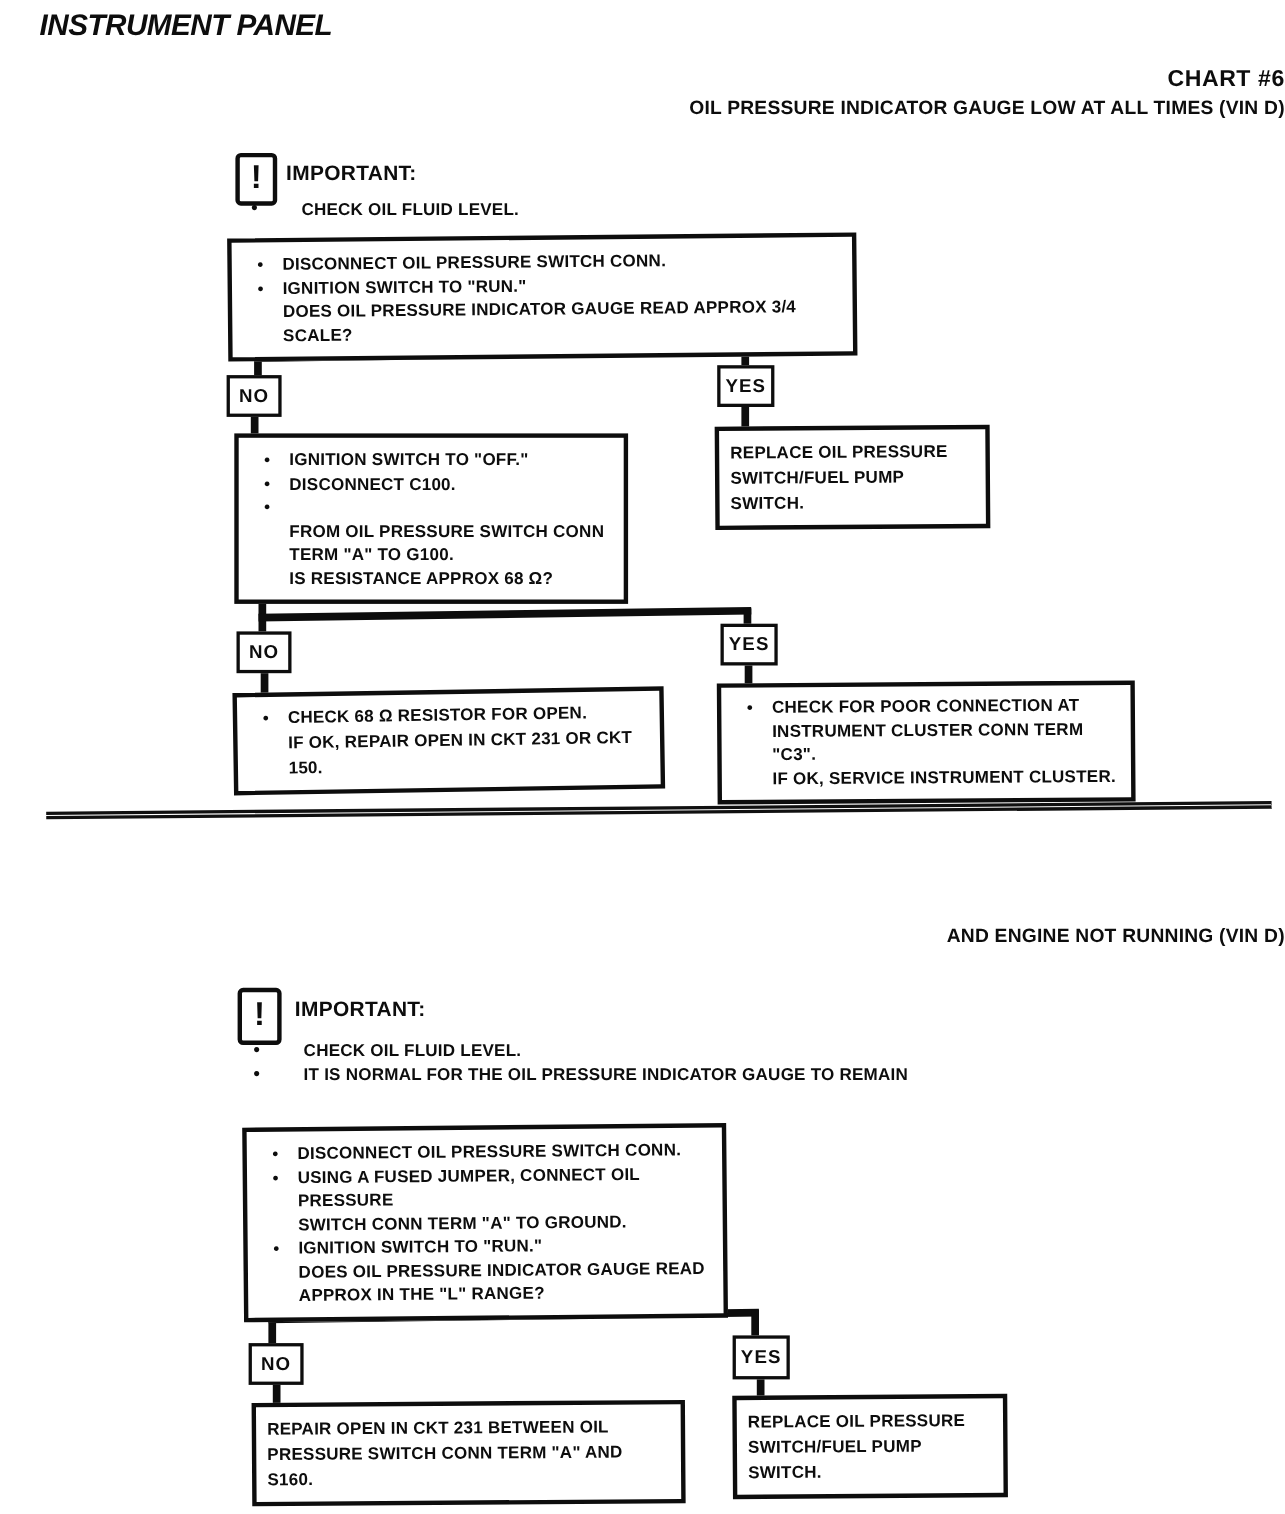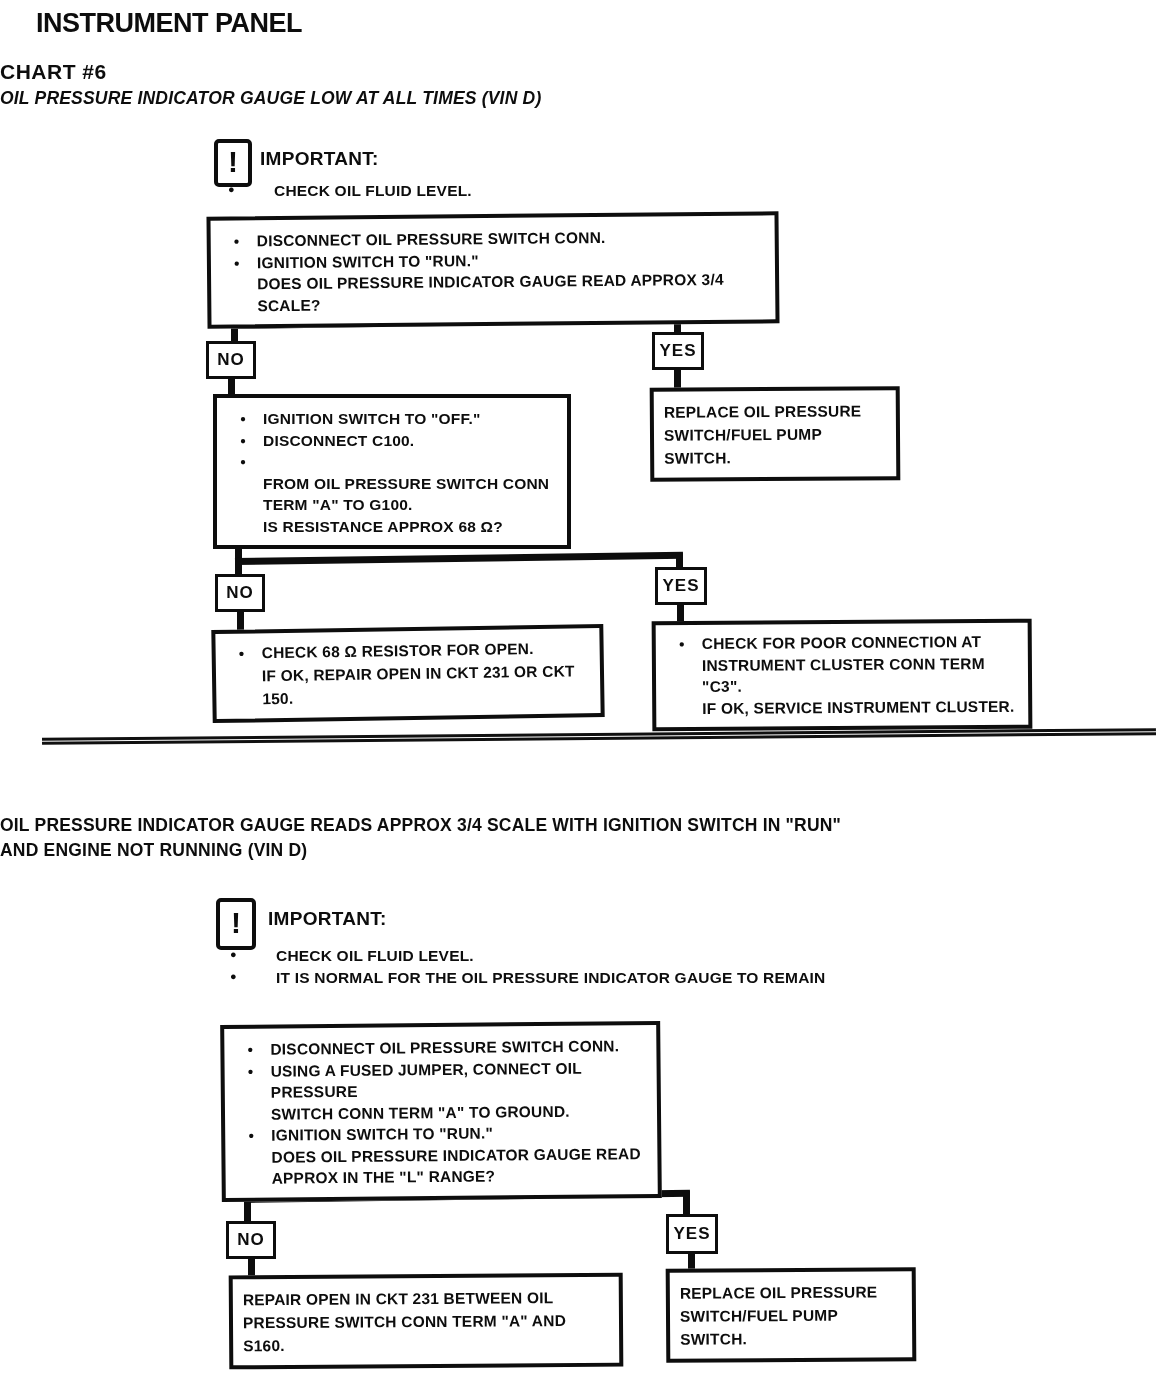--- a/index.html
+++ b/index.html
@@ -3,22 +3,22 @@
 <meta charset="utf-8">
 <style>
   html,body{margin:0;padding:0;background:#ffffff;}
   .page{
     position:relative;width:1168px;height:1376px;background:#fff;
     font-family:"Liberation Sans","DejaVu Sans",sans-serif;
     font-weight:700;color:#0d0d0d;overflow:hidden;
     -webkit-font-smoothing:antialiased;
   }
   .abs{position:absolute;}
-  .pagetitle{font-size:27px;letter-spacing:-0.5px;}
-  .centerline{position:absolute;left:0;width:100%;text-align:left;}
+  .pagetitle{font-size:27px;letter-spacing:-0.5px;font-style:italic;}
+  .centerline{position:absolute;left:0;width:100%;text-align:right;}
   .chart-heading{font-size:21px;letter-spacing:0.5px;}
   .chart-title{font-size:17.5px;letter-spacing:0.2px;}
   .implabel{font-size:19px;letter-spacing:0.3px;}
   .impicon{
     position:absolute;border:4px solid #0d0d0d;border-radius:5px;background:#fff;
     display:flex;align-items:center;justify-content:center;z-index:2;
   }
   .impicon span{font-size:30px;line-height:1;transform:translateY(-1px);}
   .noterow{position:absolute;display:flex;align-items:flex-start;}
   .noterow .nb{width:46px;min-width:46px;text-align:left;padding-left:6px;font-size:11px;line-height:19px;}
@@ -48,21 +48,21 @@
   }
 </style>
 </head>
 <body>
 
 <div class="page">
 
   <div class="abs pagetitle" style="left:36px;top:8px;">INSTRUMENT PANEL</div>
 
   <div class="centerline chart-heading" style="top:60px;">CHART #6</div>
-  <div class="centerline chart-title" style="top:88px;font-style:italic;">OIL PRESSURE INDICATOR GAUGE LOW AT ALL TIMES (VIN D)</div>
+  <div class="centerline chart-title" style="top:88px;">OIL PRESSURE INDICATOR GAUGE LOW AT ALL TIMES (VIN D)</div>
 
   <div class="impicon" style="left:214px;top:139px;width:30px;height:40px;">
     <span>!</span>
   </div>
   <div class="abs implabel" style="left:260px;top:148px;">IMPORTANT:</div>
 
   <div class="noterow" style="left:222px;top:180px;">
     <span class="nb">●</span>
     <span class="nt">CHECK OIL FLUID LEVEL.</span>
   </div>
@@ -162,21 +162,20 @@
         </div>
       <div class="fl">
           <span class="fb"></span>
           <span>IF OK, SERVICE INSTRUMENT CLUSTER.</span>
         </div>
     </div>
   </div>
 
   <div class="divider" style="left:42px;top:733px;width:1114px;"></div>
 
-  <div class="centerline chart-title" style="top:815px;">OIL PRESSURE INDICATOR GAUGE READS APPROX 3/4 SCALE WITH IGNITION SWITCH IN "RUN"</div>
   <div class="centerline chart-title" style="top:840px;">AND ENGINE NOT RUNNING (VIN D)</div>
 
   <div class="impicon" style="left:216px;top:898px;width:32px;height:44px;">
     <span>!</span>
   </div>
   <div class="abs implabel" style="left:268px;top:908px;">IMPORTANT:</div>
 
   <div class="noterow" style="left:224px;top:945px;">
     <span class="nb">●</span>
     <span class="nt">CHECK OIL FLUID LEVEL.</span>

